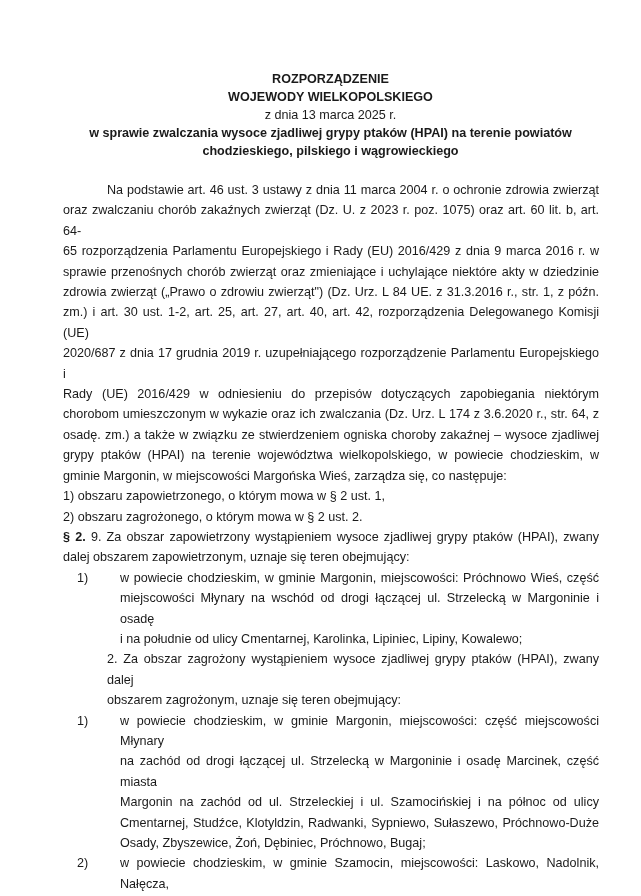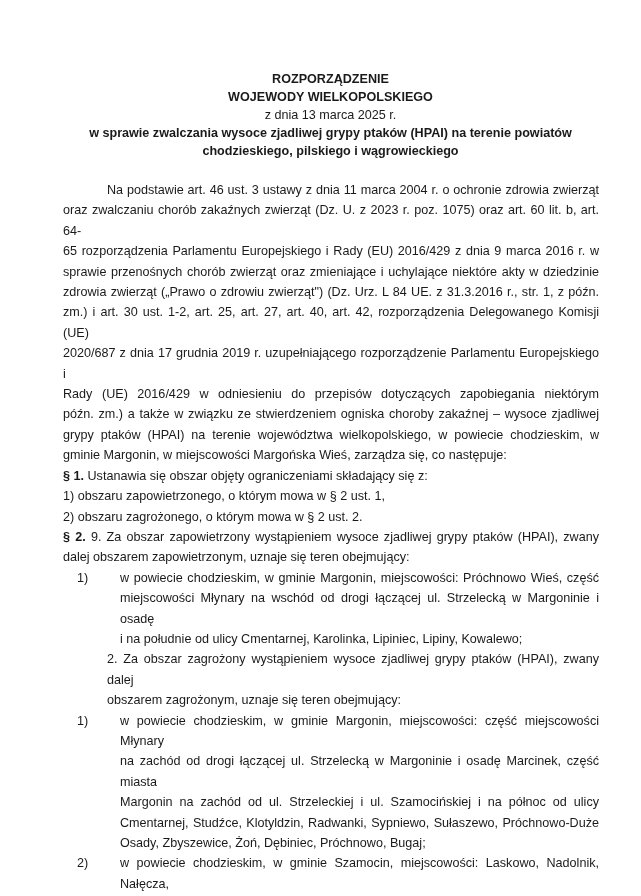--- a/index.html
+++ b/index.html
@@ -34,27 +34,27 @@
   <div class="body">
     <div>
       <span class="line just indent">Na podstawie art. 46 ust. 3 ustawy z dnia 11 marca 2004 r. o ochronie zdrowia zwierząt</span>
       <span class="line just">oraz zwalczaniu chorób zakaźnych zwierząt (Dz. U. z 2023 r. poz. 1075) oraz art. 60 lit. b, art. 64-</span>
       <span class="line just">65 rozporządzenia Parlamentu Europejskiego i Rady (EU) 2016/429 z dnia 9 marca 2016 r. w</span>
       <span class="line just">sprawie przenośnych chorób zwierząt oraz zmieniające i uchylające niektóre akty w dziedzinie</span>
       <span class="line just">zdrowia zwierząt („Prawo o zdrowiu zwierząt") (Dz. Urz. L 84 UE. z 31.3.2016 r., str. 1, z późn.</span>
       <span class="line just">zm.) i art. 30 ust. 1-2, art. 25, art. 27, art. 40, art. 42, rozporządzenia Delegowanego Komisji (UE)</span>
       <span class="line just">2020/687 z dnia 17 grudnia 2019 r. uzupełniającego rozporządzenie Parlamentu Europejskiego i</span>
       <span class="line just">Rady (UE) 2016/429 w odniesieniu do przepisów dotyczących zapobiegania niektórym</span>
-      <span class="line just">późn. zm.) a także w związku ze stwierdzeniem ogniska choroby zakaźnej – wysoce zjadliwej</span>
+      <span class="line just">chorobom umieszczonym w wykazie oraz ich zwalczania (Dz. Urz. L 174 z 3.6.2020 r., str. 64, z</span>
+      <span class="line just">osadę. zm.) a także w związku ze stwierdzeniem ogniska choroby zakaźnej – wysoce zjadliwej</span>
       <span class="line just">grypy ptaków (HPAI) na terenie województwa wielkopolskiego, w powiecie chodzieskim, w</span>
       <span class="line">gminie Margonin, w miejscowości Margońska Wieś, zarządza się, co następuje:</span>
     </div>
 
     <div>
-      <span class="line"><span class="sec">§ 1.</span><span> Ustanawia się obszar objęty ograniczeniami składający się z:</span></span>
       <span class="line">1) obszaru zapowietrzonego, o którym mowa w § 2 ust. 1,</span>
       <span class="line">2) obszaru zagrożonego, o którym mowa w § 2 ust. 2.</span>
     </div>
 
     <div>
       <span class="line just"><span class="sec">§ 2.</span><span> 9. Za obszar zapowietrzony wystąpieniem wysoce zjadliwej grypy ptaków (HPAI), zwany</span></span>
       <span class="line">dalej obszarem zapowietrzonym, uznaje się teren obejmujący:</span>
 
       <div class="item">
         <span class="num">1)</span>

